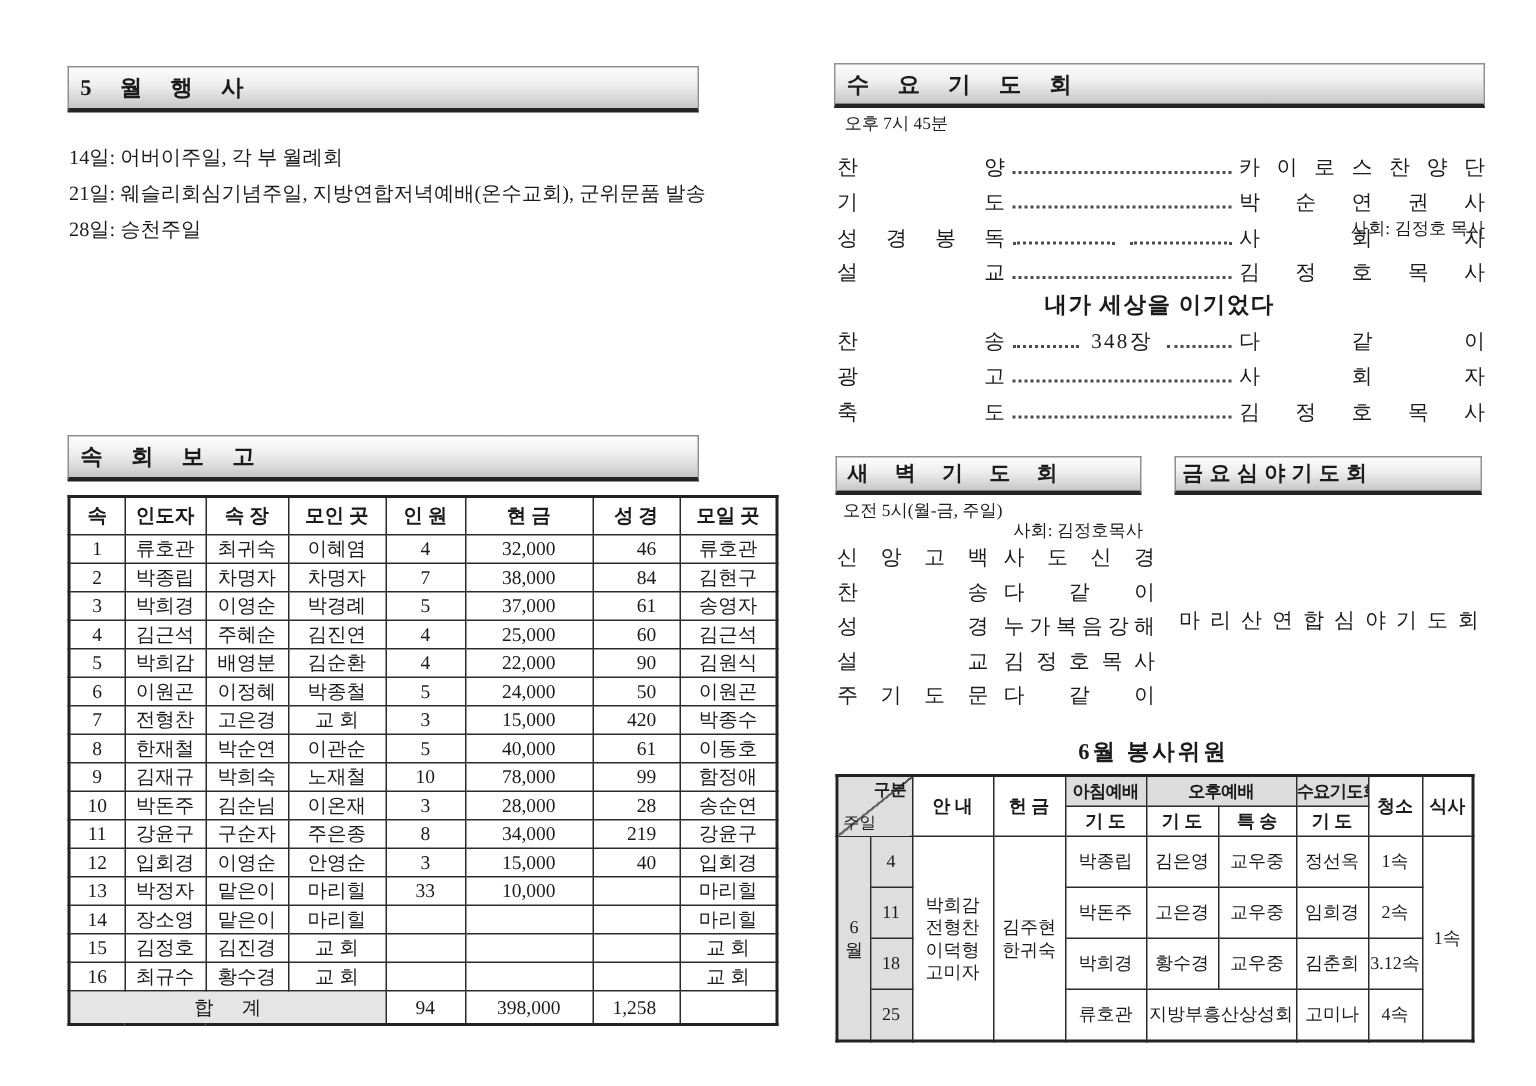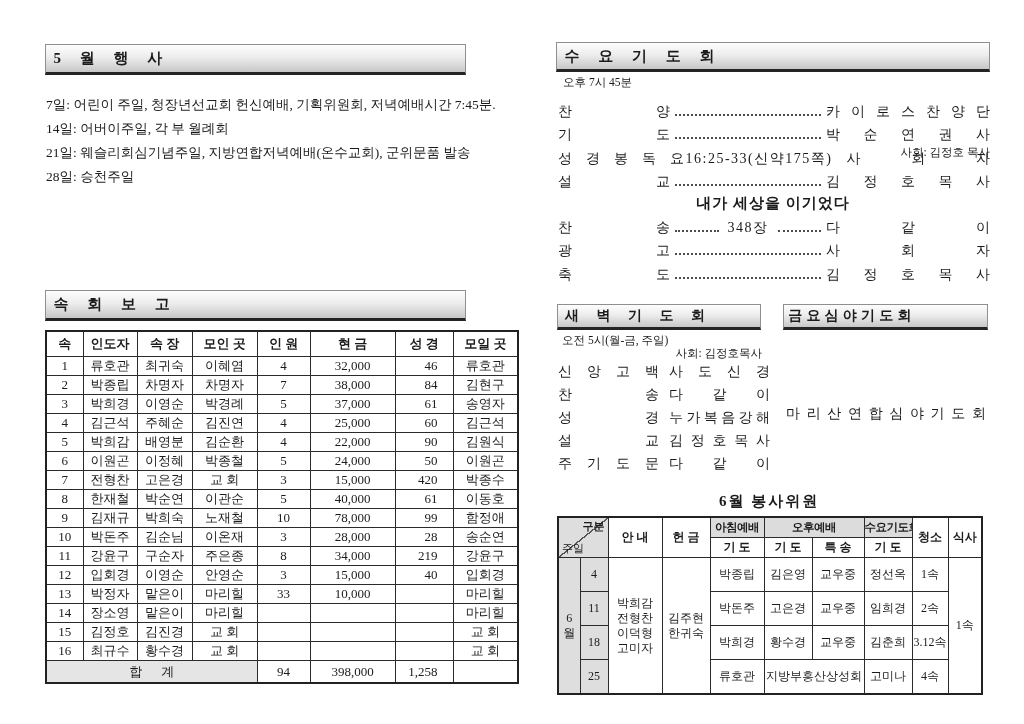--- a/index.html
+++ b/index.html
@@ -95,21 +95,20 @@
   .corner .c-bottom { position:absolute; bottom:1px; left:3px; font-size:11px; font-weight:normal; }
 </style>
 </head>
 <body>
 
 <div class="section-bar" id="bar-may">
   <span class="bar-text">5 월 행 사</span>
 </div>
 
 <div id="events-list">
-  <div class="events-item">7일: 어린이 주일, 청장년선교회 헌신예배, 기획위원회, 저녁예배시간 7:45분.</div>
   <div class="events-item">14일: 어버이주일, 각 부 월례회</div>
   <div class="events-item">21일: 웨슬리회심기념주일, 지방연합저녁예배(온수교회), 군위문품 발송</div>
   <div class="events-item">28일: 승천주일</div>
 </div>
 
 <div class="section-bar" id="bar-report">
   <span class="bar-text">속 회 보 고</span>
 </div>
 
 <table id="class-table">
@@ -345,21 +344,20 @@
       </span>
     </div>
     <div class="pline">
       <span class="spreadbox lbl">
         <span>성</span>
         <span>경</span>
         <span>봉</span>
         <span>독</span>
       </span>
       <span class="dots"></span>
-      <span class="mid">요16:25-33(신약175쪽)</span>
       <span class="dots"></span>
       <span class="spreadbox val">
         <span>사</span>
         <span>회</span>
         <span>자</span>
       </span>
     </div>
     <div class="pline">
       <span class="spreadbox lbl">
         <span>설</span>

